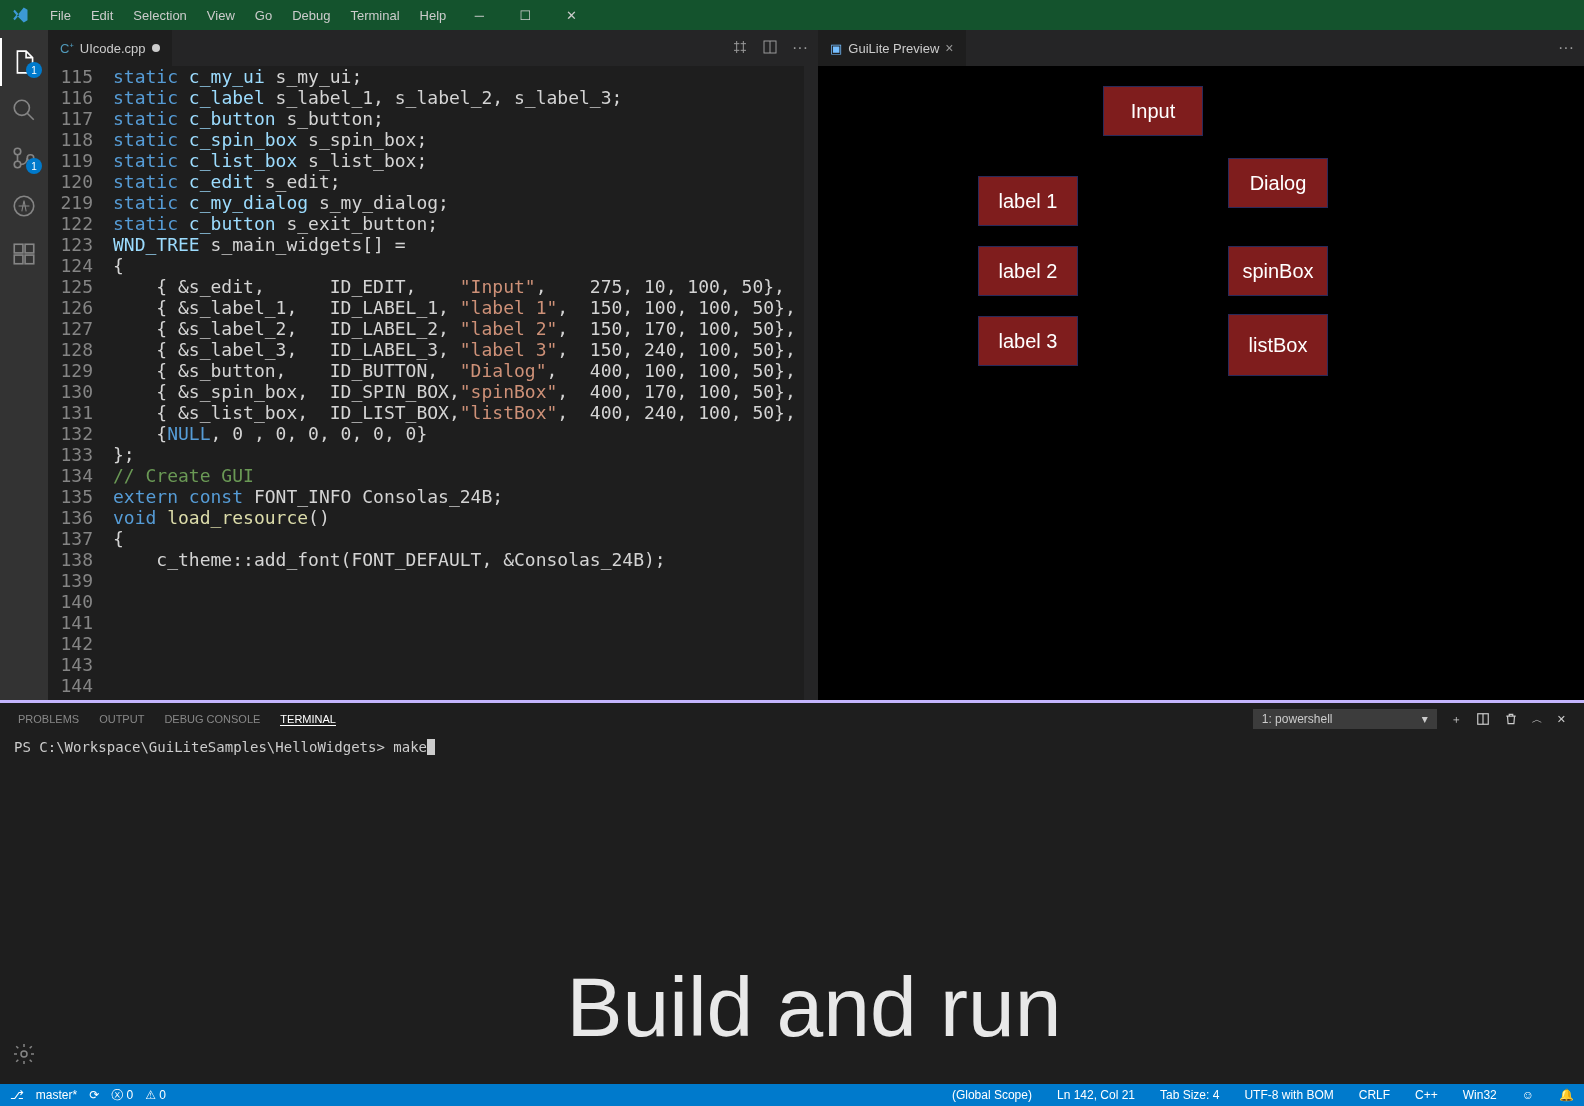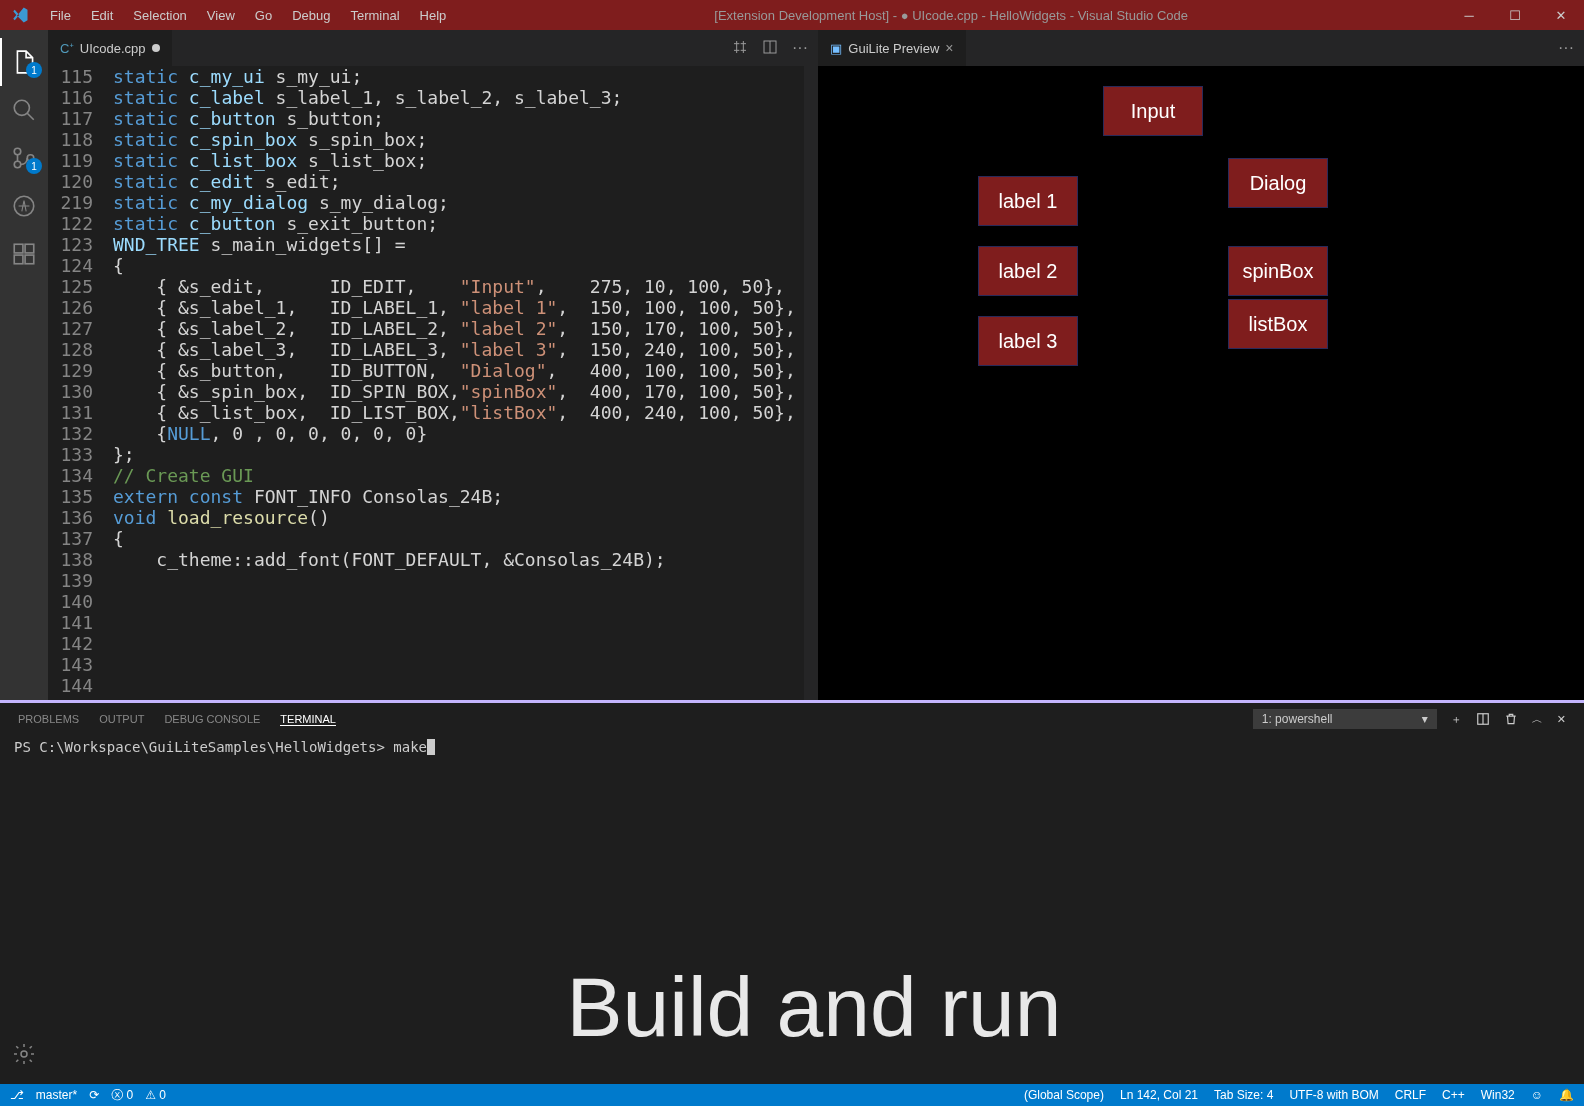--- a/index.html
+++ b/index.html
@@ -7,21 +7,21 @@
   width: 1584px;
   height: 1106px;
   background: #1e1e1e;
   font-family: "Segoe UI", sans-serif;
   color: #cccccc;
   overflow: hidden;
   position: relative;
 }
 .titlebar {
   height: 30px;
-  background: #7f1d1d;
+  background: #14532d;
   display: flex;
   align-items: center;
   font-size: 13px;
 }
 .vscode-logo {
   width: 40px;
   display: flex;
   justify-content: center;
   color: #007acc;
 }
@@ -156,21 +156,21 @@
   padding-left: 44px;
 }
 
 .statusbar {
   position: absolute; bottom: 0; left: 0; right: 0;
   height: 22px; background: #007acc; color: #fff;
   display: flex; align-items: center;
   font-size: 12px; padding: 0 10px;
 }
 .status-left { display: flex; gap: 12px; align-items:center; }
-.status-right { margin-left: auto; display: flex; gap: 16px; align-items:center; }
+.status-right { margin-left: auto; display: flex; gap: 25px; align-items:center; }
 
 .settings-gear {
   position: absolute; bottom: 28px; left: 0;
   width: 48px; height: 48px;
   display: flex; align-items: center; justify-content: center;
   color: #858585;
 }
 
 svg { display: block; }
 </style>
@@ -186,21 +186,20 @@
   <div class="menu" id="menu">
       <div class="menu-item">File</div>
       <div class="menu-item">Edit</div>
       <div class="menu-item">Selection</div>
       <div class="menu-item">View</div>
       <div class="menu-item">Go</div>
       <div class="menu-item">Debug</div>
       <div class="menu-item">Terminal</div>
       <div class="menu-item">Help</div>
     </div>
-  <div class="title-center">[Extension Development Host] - ● UIcode.cpp - HelloWidgets - Visual Studio Code</div>
   <div class="win-controls">
     <div class="win-btn">─</div>
     <div class="win-btn">☐</div>
     <div class="win-btn">✕</div>
   </div>
 </div>
 
 <div class="main-layout">
 
   <div class="activity-bar">
@@ -312,21 +311,21 @@
         <span>···</span>
       </div>
     </div>
     <div class="preview-surface" id="preview">
         <div class="gwidget" style="left: 285px; top: 20px; width: 100px; height: 50px;">Input</div>
         <div class="gwidget" style="left: 160px; top: 110px; width: 100px; height: 50px;">label 1</div>
         <div class="gwidget" style="left: 160px; top: 180px; width: 100px; height: 50px;">label 2</div>
         <div class="gwidget" style="left: 160px; top: 250px; width: 100px; height: 50px;">label 3</div>
         <div class="gwidget" style="left: 410px; top: 92px; width: 100px; height: 50px;">Dialog</div>
         <div class="gwidget" style="left: 410px; top: 180px; width: 100px; height: 50px;">spinBox</div>
-        <div class="gwidget" style="left: 410px; top: 233px; width: 100px; height: 50px;">listBox</div>
+        <div class="gwidget" style="left: 410px; top: 248px; width: 100px; height: 62px;">listBox</div>
       </div>
   </div>
 </div>
 
 <div class="panel">
   <div class="panel-tabs" id="paneltabs">
     <div class="panel-tab">PROBLEMS</div>
       <div class="panel-tab">OUTPUT</div>
       <div class="panel-tab">DEBUG CONSOLE</div>
       <div class="panel-tab active">TERMINAL</div>

